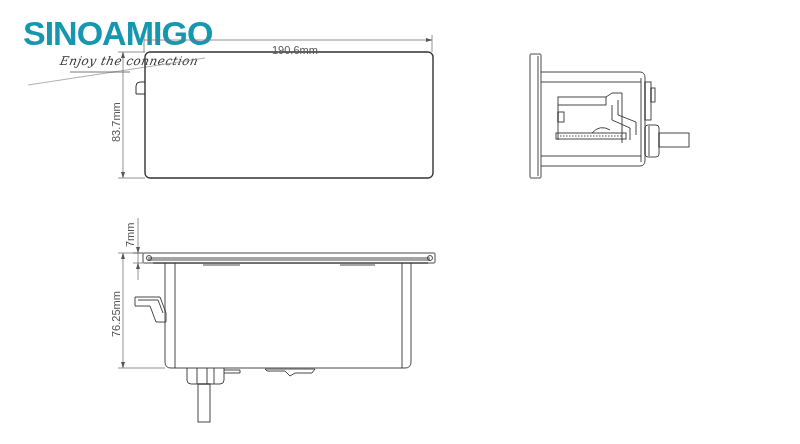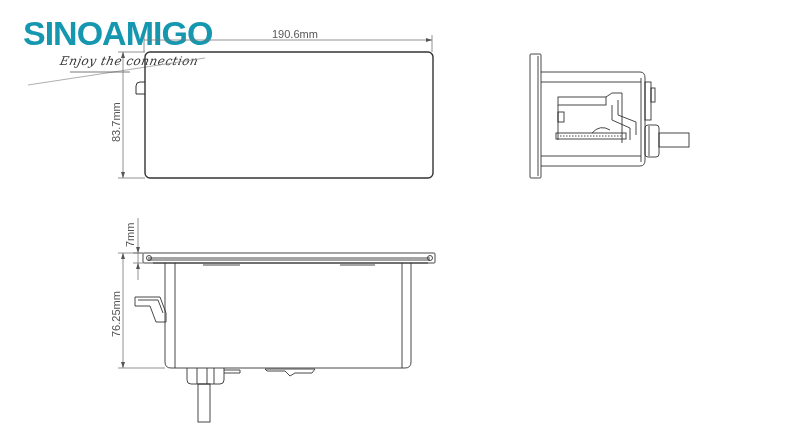--- a/index.html
+++ b/index.html
@@ -102,16 +102,16 @@
     <polygon points="138,263 136,269 140,269" fill="#555" stroke="none"></polygon>
 
     <line x1="123" y1="253" x2="123" y2="368" stroke="#777" stroke-width="0.8"></line>
     <line x1="118" y1="253" x2="143" y2="253" stroke="#777" stroke-width="0.8"></line>
     <line x1="118" y1="368" x2="165" y2="368" stroke="#777" stroke-width="0.8"></line>
     <polygon points="123,253 121,259 125,259" fill="#555" stroke="none"></polygon>
     <polygon points="123,368 121,362 125,362" fill="#555" stroke="none"></polygon>
   </g>
 </svg>
 
-<div class="dim" style="left:272px; top:28px;">190.6mm</div>
+<div class="dim" style="left:272px; top:44px;">190.6mm</div>
 <div class="dim vtext" style="left:110px; top:142px;">83.7mm</div>
 <div class="dim vtext" style="left:124px; top:247px;">7mm</div>
 <div class="dim vtext" style="left:110px; top:337px;">76.25mm</div>
 
 </body></html>

